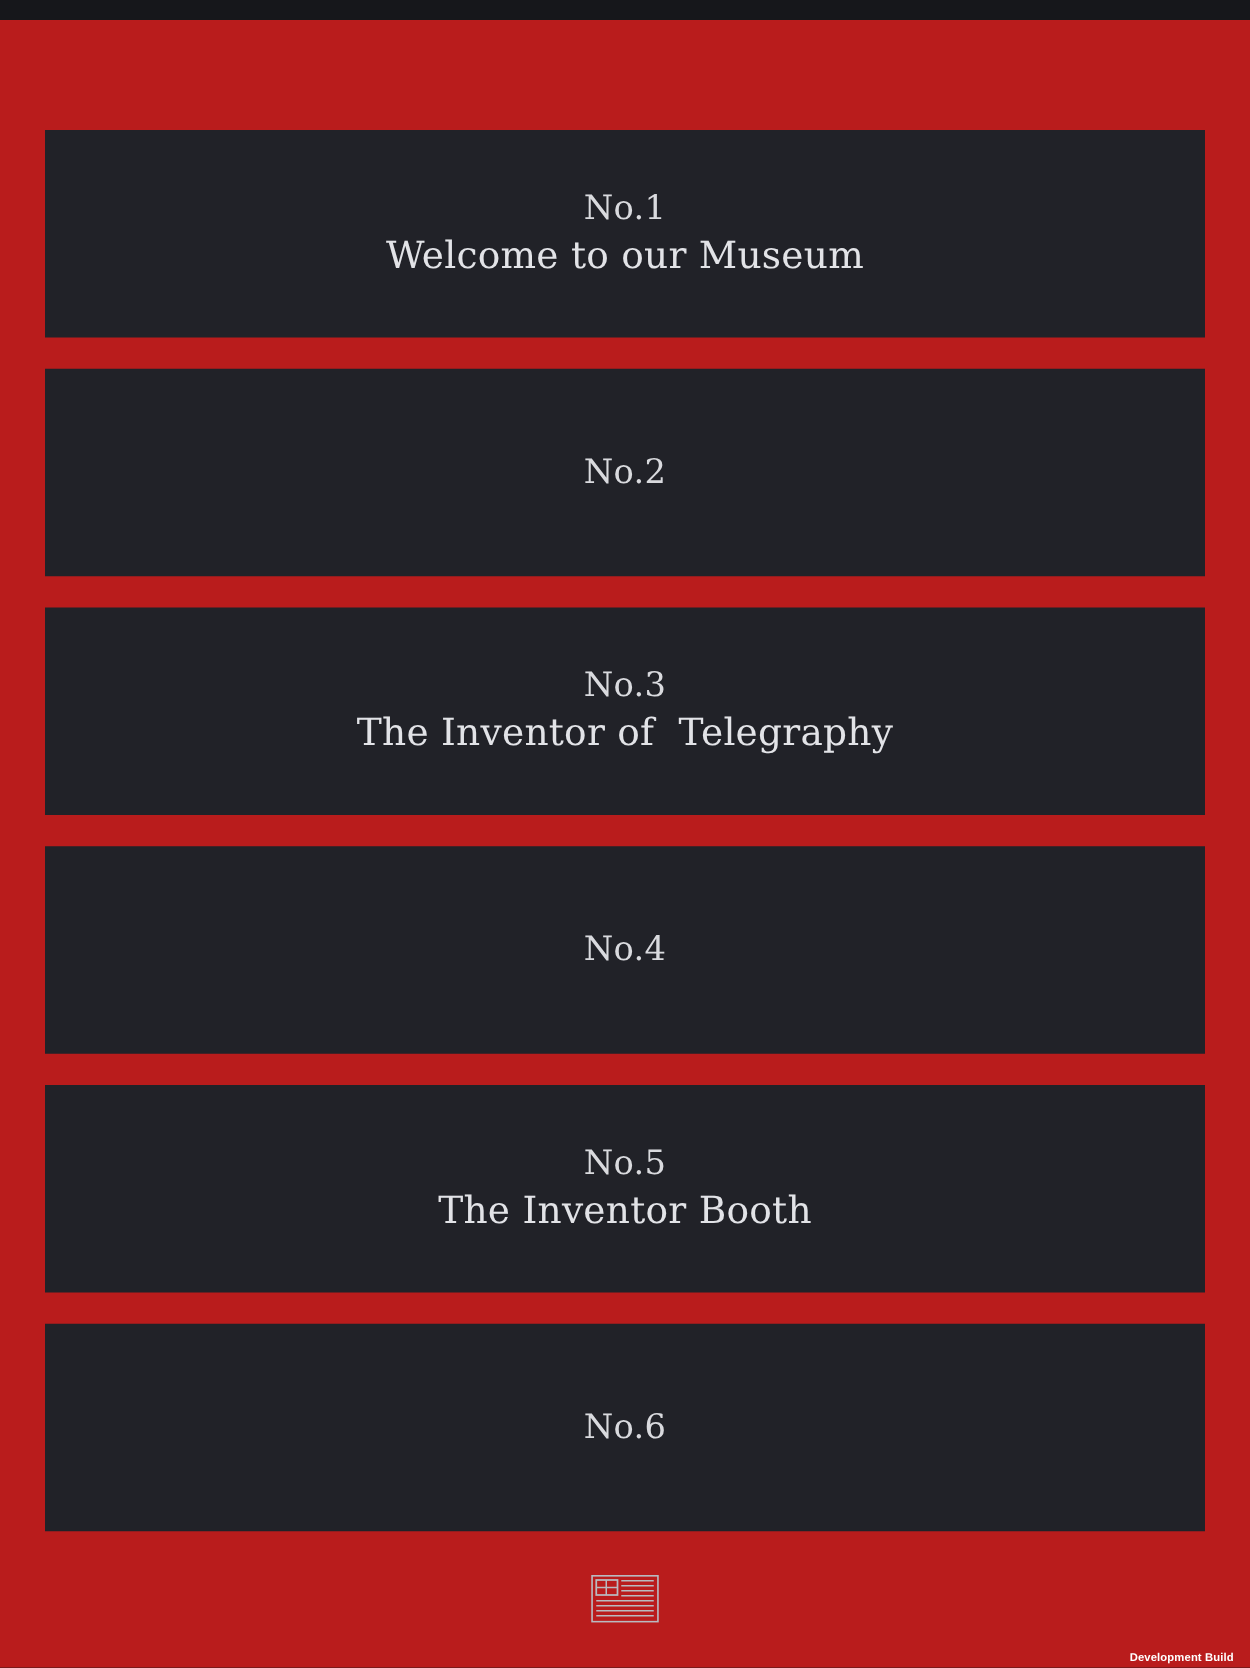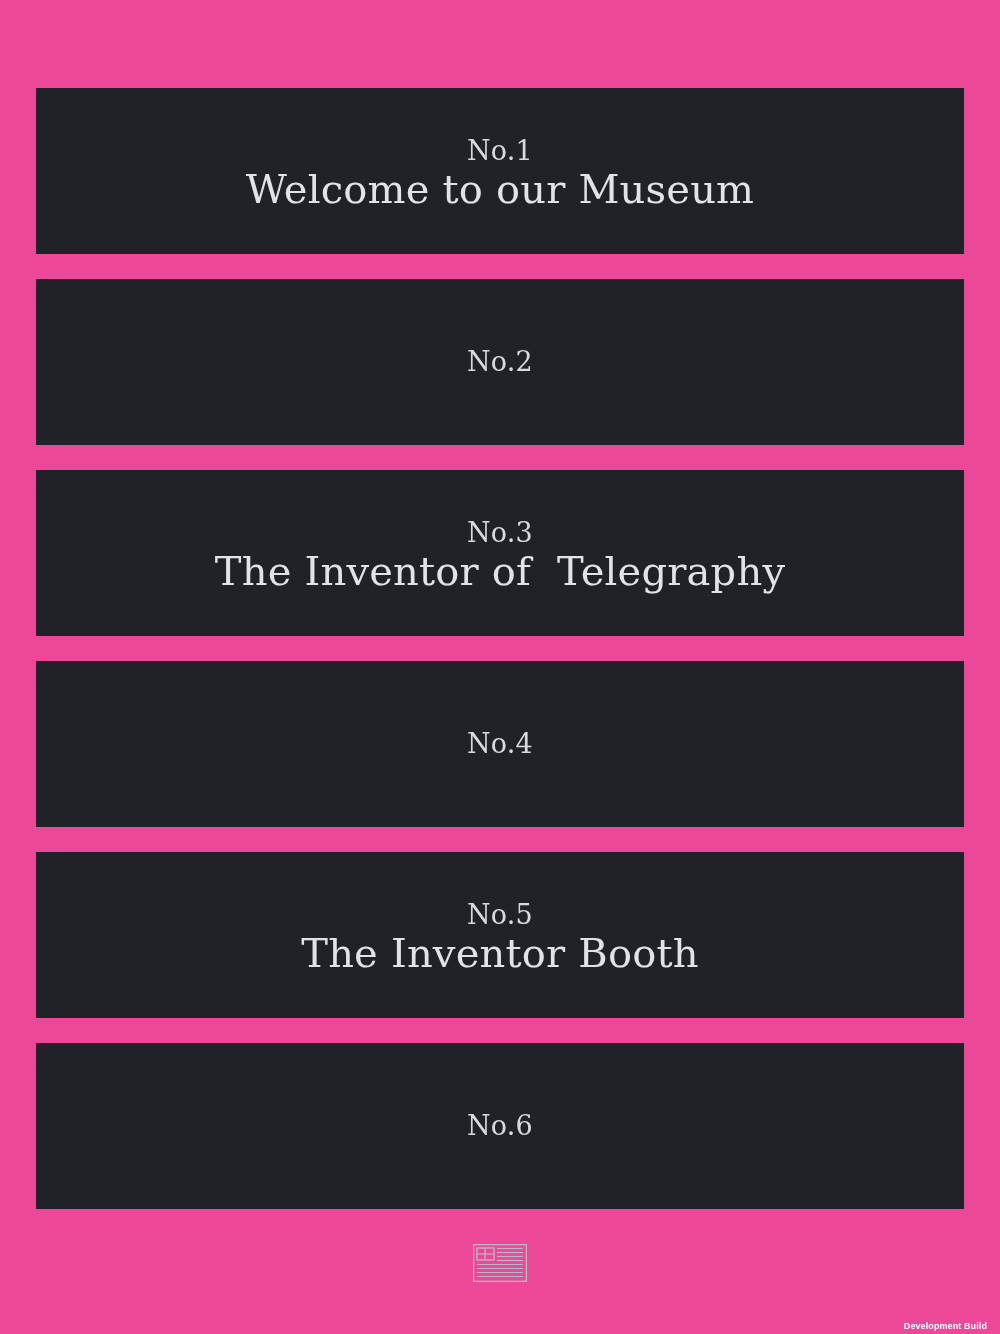--- a/index.html
+++ b/index.html
@@ -10,21 +10,22 @@
   body {
     width: 1000px;
     height: 1334px;
     position: relative;
     font-family: "DejaVu Serif", "Liberation Serif", serif;
     overflow: hidden;
   }
   #app {
     position: absolute;
     inset: 0;
-    background: #ec4899;
+    background: #b91c1c;
+    margin-top: 16px;
   }
   .list {
     position: absolute;
     left: 0;
     top: 0;
     width: 1000px;
   }
   .card {
     position: absolute;
     left: 36px;
@@ -37,21 +38,21 @@
     box-sizing: border-box;
   }
   .card .num {
     color: #d9dade;
     font-size: 27px;
     line-height: 34px;
     letter-spacing: 0.2px;
   }
   .card .title {
     color: #e2e3e7;
-    font-size: 40px;
+    font-size: 30px;
     line-height: 38px;
     letter-spacing: 0.2px;
     margin-top: 2px;
     white-space: pre;
   }
   .footer-logo {
     position: absolute;
     left: 50%;
     transform: translateX(-50%);
     top: 1244px;

